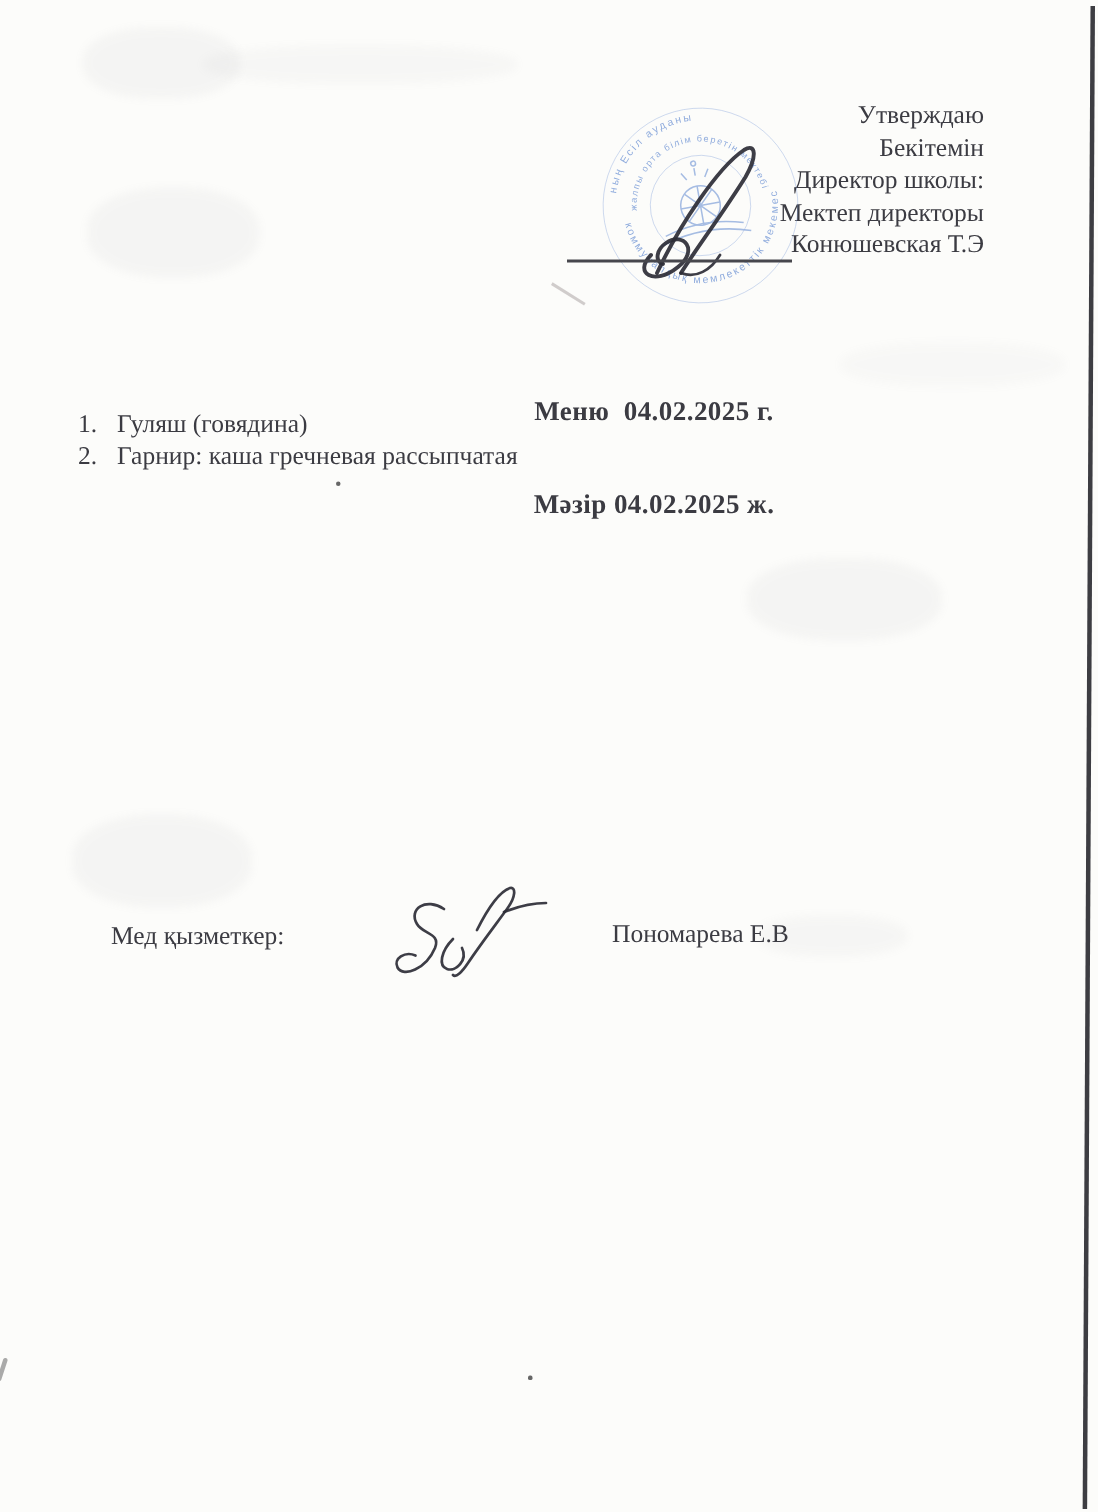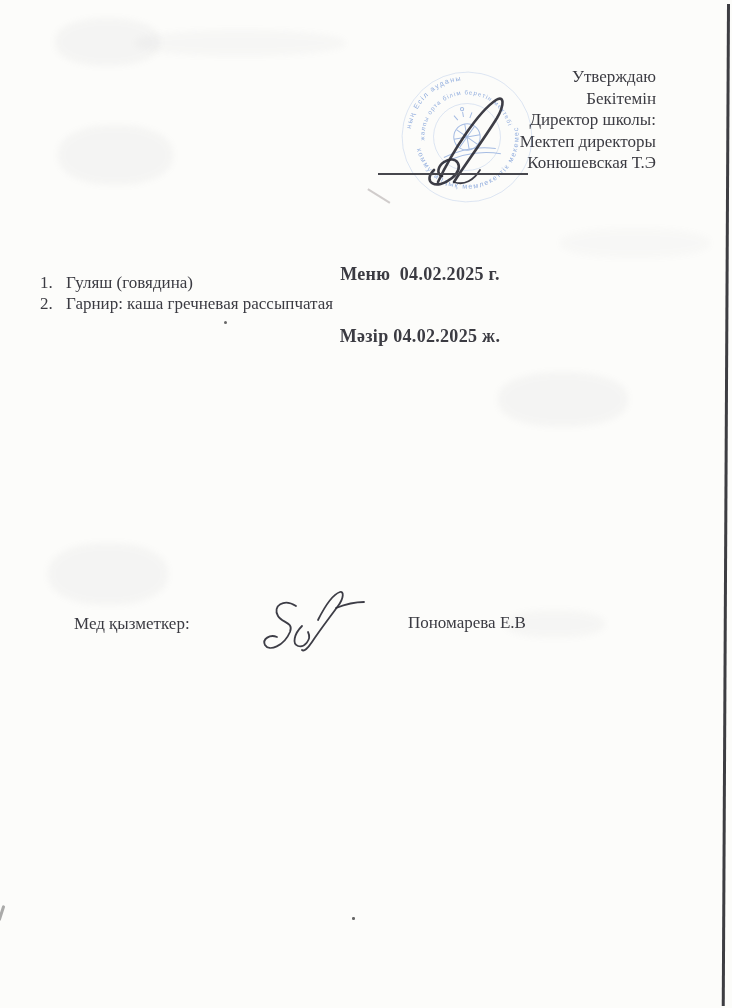--- a/index.html
+++ b/index.html
@@ -19,25 +19,25 @@
   .stamp-text { font-size:7px; letter-spacing:1.4px; fill:#7d9ed8;
                 font-family:"Liberation Sans", sans-serif; }
   .stamp-text.small { font-size:6px; letter-spacing:1px; }
   
   .director-sign { position:absolute; left:408px; top:88px; width:120px; height:100px; }
   .med-sign { position:absolute; left:252px; top:586px; width:118px; height:78px; }
   .ink { fill:none; stroke:#2d2d36; stroke-width:2.6; stroke-linecap:round; opacity:.92; }
   .ink.thin { stroke-width:1.8; }
   .sig-line { position:absolute; left:378px; top:173px; width:150px; height:1.6px; background:#47474d; }
   
-  .title { position:absolute; left:240px; top:223px; width:360px; text-align:center;
+  .title { position:absolute; left:256px; top:223px; width:360px; text-align:center;
            font-weight:bold; font-size:18px; line-height:20.5px; white-space:pre;
            letter-spacing:.3px; }
   
-  .col-ru { position:absolute; left:40px; top:272px; font-size:17px; line-height:21.4px; }
+  .col-ru { position:absolute; left:52px; top:272px; font-size:17px; line-height:21.4px; }
   .col-kk { position:absolute; left:423px; top:272px; font-size:17px; line-height:21.4px; }
   .row { white-space:pre; }
   .num { display:inline-block; width:26px; }
   
   .footer-label { position:absolute; left:74px; top:614px; font-size:17px; }
   .footer-name  { position:absolute; left:408px; top:613px; font-size:17px; }
   
   .edge-line { position:absolute; left:727px; top:4px; width:2.6px; height:1002px;
                background:#3d3d42; transform-origin:top left; transform:rotate(0.3deg); }
   .smudge { position:absolute; background:#9a9aa0; opacity:.07; filter:blur(3px); border-radius:45%; }

